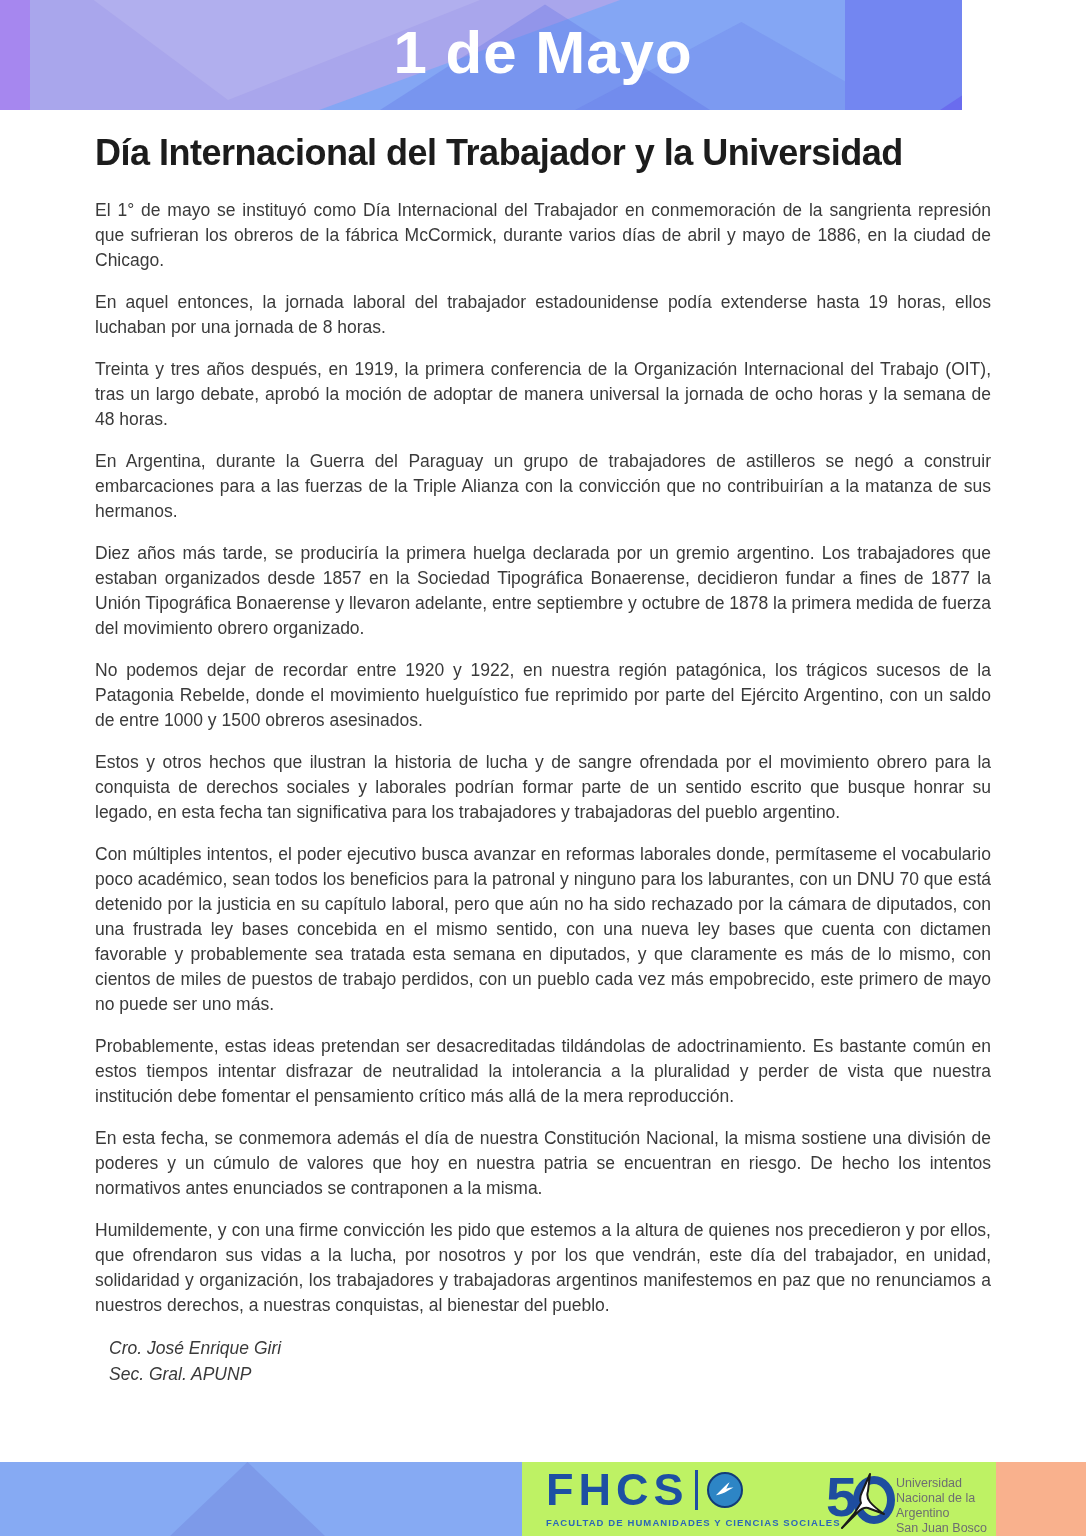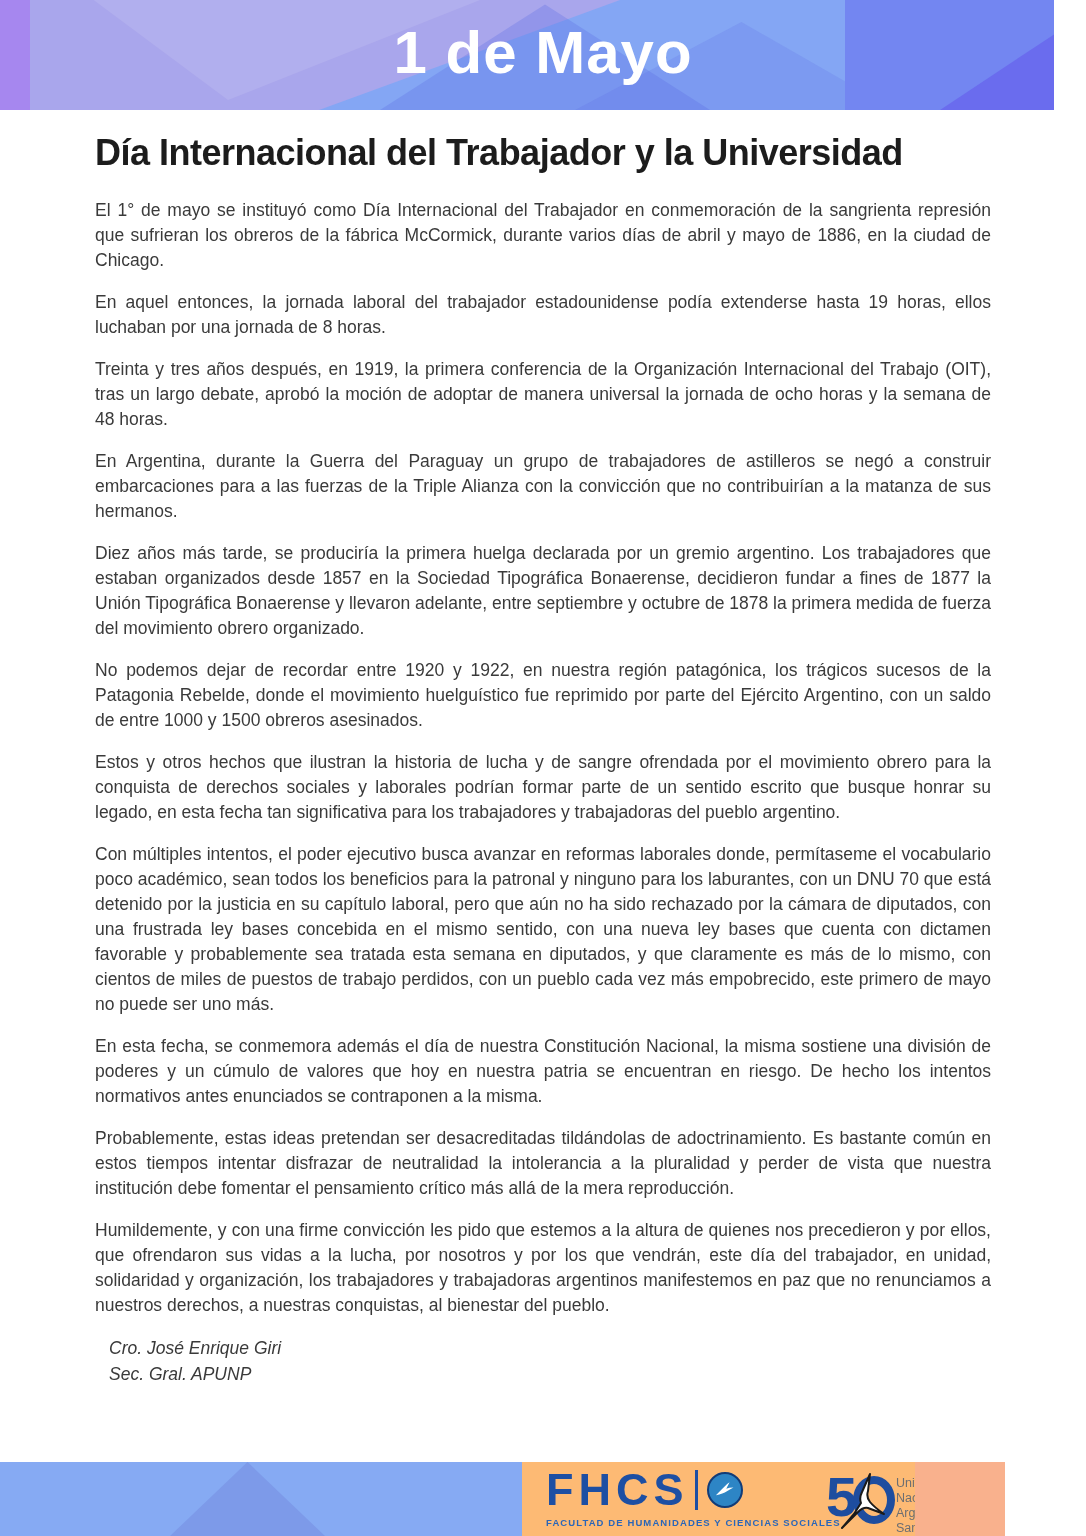--- a/index.html
+++ b/index.html
@@ -2,21 +2,21 @@
 <html><head>
 <meta charset="utf-8">
 <style>
   html,body{margin:0;padding:0;background:#e8e8e8;}
   .page{
     position:relative;width:1086px;height:1536px;margin:0 auto;
     background:#ffffff;overflow:hidden;
     font-family:"Liberation Sans",sans-serif;color:#3a3a3a;
   }
   
-  .banner{position:absolute;top:0;left:0;width:1054px;height:110px;background:#84a6f4;overflow:hidden;}
+  .banner{position:absolute;top:0;left:0;width:962px;height:110px;background:#84a6f4;overflow:hidden;}
   .banner .strip{position:absolute;left:0;top:0;width:30px;height:110px;background:#a687ef;}
   .banner .lavender{position:absolute;left:30px;top:0;width:590px;height:110px;background:#a9a6ec;
     clip-path:polygon(0 0,100% 0,49% 100%,0 100%);}
   .banner .lavender-light{position:absolute;left:60px;top:0;width:420px;height:100px;background:rgba(255,255,255,0.10);
     clip-path:polygon(8% 0,100% 0,40% 100%);}
   .banner .tri-mid{position:absolute;left:380px;top:0;width:330px;height:110px;background:rgba(93,110,228,0.30);
     clip-path:polygon(50% 4%,0 100%,100% 100%);}
   .banner .tri-mid2{position:absolute;left:575px;top:0;width:320px;height:110px;background:rgba(90,102,225,0.18);
     clip-path:polygon(52% 20%,0 100%,100% 100%);}
   .banner .violet{position:absolute;left:845px;top:0;width:241px;height:110px;background:#7386f1;}
@@ -31,21 +31,21 @@
   .doc-title{
     margin:14px 0 24px 0;font-size:36px;line-height:42px;font-weight:bold;
     color:#1c1c1c;letter-spacing:-0.5px;white-space:nowrap;
   }
   .doc-paragraphs p{
     margin:0 0 17px 0;font-size:17.5px;line-height:25px;
     text-align:justify;color:#3a3a3a;
   }
   .signature{margin-top:16px;font-style:italic;font-size:17.5px;line-height:26px;color:#3a3a3a;margin-left:14px;}
   
-  .footer{position:absolute;left:0;bottom:0;width:1005px;height:74px;background:#fdba74;}
+  .footer{position:absolute;left:0;bottom:0;width:1086px;height:74px;background:#bef264;}
   .footer-band{position:absolute;left:0;top:0;width:522px;height:74px;background:#86aaf3;overflow:hidden;}
   .footer-band .band-triangle{position:absolute;left:170px;top:0;width:155px;height:74px;background:#7d9ae9;
     clip-path:polygon(50% 0,0 100%,100% 100%);}
   .salmon-block{position:absolute;right:0;top:0;width:90px;height:74px;background:#f9b18d;}
   
   .fhcs-logo{position:absolute;left:546px;top:6px;width:260px;}
   .fhcs-row{display:flex;align-items:center;height:44px;}
   .fhcs-acronym{font-size:45px;font-weight:bold;color:#1d4fa3;letter-spacing:5px;line-height:44px;}
   .fhcs-divider{width:3px;height:40px;background:#1d4fa3;margin:0 9px 0 6px;}
   .fhcs-globe{width:36px;height:36px;border-radius:50%;background:#2d85c5;border:2px solid #123c78;
@@ -79,22 +79,22 @@
     <h1 class="doc-title">Día Internacional del Trabajador y la Universidad</h1>
     <div class="doc-paragraphs">
       <p>El 1° de mayo se instituyó como Día Internacional del Trabajador en conmemoración de la sangrienta represión que sufrieran los obreros de la fábrica McCormick, durante varios días de abril y mayo de 1886, en la ciudad de Chicago.</p>
       <p>En aquel entonces, la jornada laboral del trabajador estadounidense podía extenderse hasta 19 horas, ellos luchaban por una jornada de 8 horas.</p>
       <p>Treinta y tres años después, en 1919, la primera conferencia de la Organización Internacional del Trabajo (OIT), tras un largo debate, aprobó la moción de adoptar de manera universal la jornada de ocho horas y la semana de 48 horas.</p>
       <p>En Argentina, durante la Guerra del Paraguay un grupo de trabajadores de astilleros se negó a construir embarcaciones para a las fuerzas de la Triple Alianza con la convicción que no contribuirían a la matanza de sus hermanos.</p>
       <p>Diez años más tarde, se produciría la primera huelga declarada por un gremio argentino. Los trabajadores que estaban organizados desde 1857 en la Sociedad Tipográfica Bonaerense, decidieron fundar a fines de 1877 la Unión Tipográfica Bonaerense y llevaron adelante, entre septiembre y octubre de 1878 la primera medida de fuerza del movimiento obrero organizado.</p>
       <p>No podemos dejar de recordar entre 1920 y 1922, en nuestra región patagónica, los trágicos sucesos de la Patagonia Rebelde, donde el movimiento huelguístico fue reprimido por parte del Ejército Argentino, con un saldo de entre 1000 y 1500 obreros asesinados.</p>
       <p>Estos y otros hechos que ilustran la historia de lucha y de sangre ofrendada por el movimiento obrero para la conquista de derechos sociales y laborales podrían formar parte de un sentido escrito que busque honrar su legado, en esta fecha tan significativa para los trabajadores y trabajadoras del pueblo argentino.</p>
       <p>Con múltiples intentos, el poder ejecutivo busca avanzar en reformas laborales donde, permítaseme el vocabulario poco académico, sean todos los beneficios para la patronal y ninguno para los laburantes, con un DNU 70 que está detenido por la justicia en su capítulo laboral, pero que aún no ha sido rechazado por la cámara de diputados, con una frustrada ley bases concebida en el mismo sentido, con una nueva ley bases que cuenta con dictamen favorable y probablemente sea tratada esta semana en diputados, y que claramente es más de lo mismo, con cientos de miles de puestos de trabajo perdidos, con un pueblo cada vez más empobrecido, este primero de mayo no puede ser uno más.</p>
+      <p>Probablemente, estas ideas pretendan ser desacreditadas tildándolas de adoctrinamiento. Es bastante común en estos tiempos intentar disfrazar de neutralidad la intolerancia a la pluralidad y perder de vista que nuestra institución debe fomentar el pensamiento crítico más allá de la mera reproducción.</p>
       <p>En esta fecha, se conmemora además el día de nuestra Constitución Nacional, la misma sostiene una división de poderes y un cúmulo de valores que hoy en nuestra patria se encuentran en riesgo. De hecho los intentos normativos antes enunciados se contraponen a la misma.</p>
-      <p>Probablemente, estas ideas pretendan ser desacreditadas tildándolas de adoctrinamiento. Es bastante común en estos tiempos intentar disfrazar de neutralidad la intolerancia a la pluralidad y perder de vista que nuestra institución debe fomentar el pensamiento crítico más allá de la mera reproducción.</p>
       <p>Humildemente, y con una firme convicción les pido que estemos a la altura de quienes nos precedieron y por ellos, que ofrendaron sus vidas a la lucha, por nosotros y por los que vendrán, este día del trabajador, en unidad, solidaridad y organización, los trabajadores y trabajadoras argentinos manifestemos en paz que no renunciamos a nuestros derechos, a nuestras conquistas, al bienestar del pueblo.</p>
     </div>
     <div class="signature">
       <div>Cro. José Enrique Giri</div>
       <div>Sec. Gral. APUNP</div>
     </div>
   </div>
 
   <div class="footer">
     <div class="footer-band">

